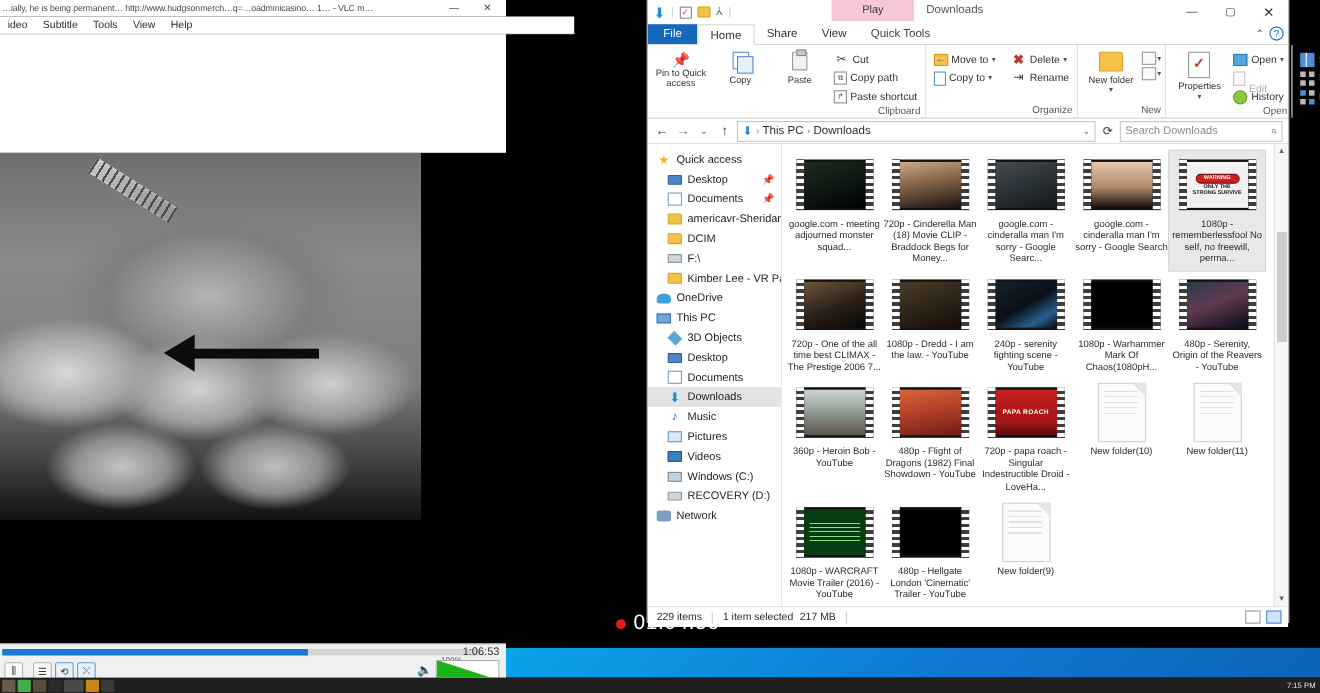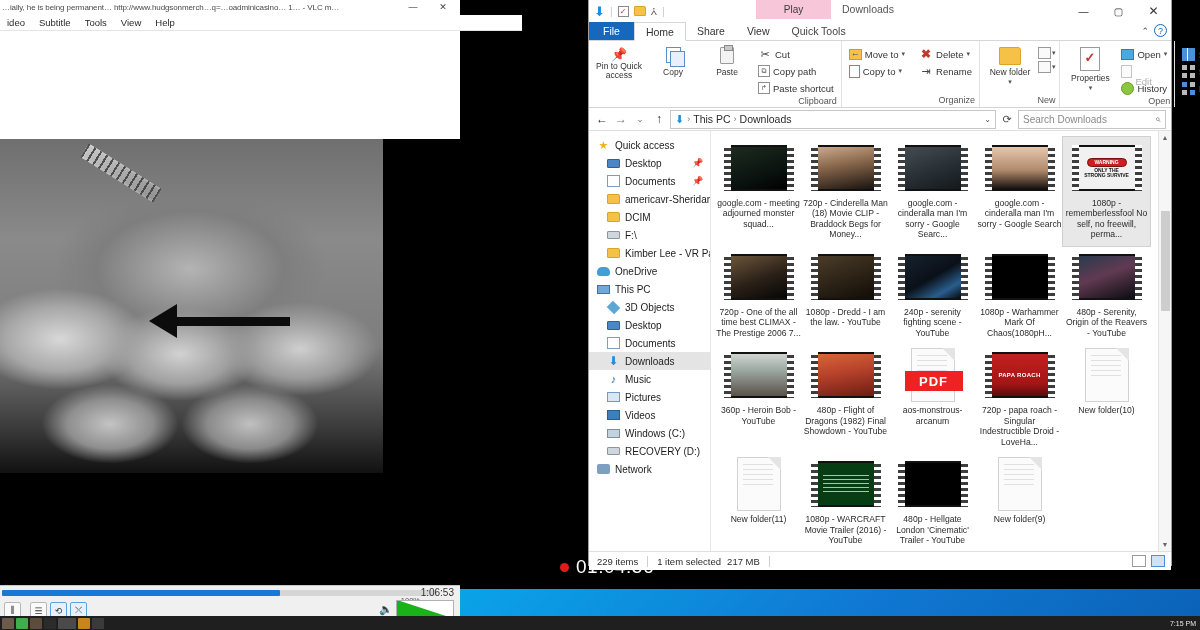--- a/index.html
+++ b/index.html
@@ -826,29 +826,20 @@
                 <div class="film">
                   <div class="film-inner">
                     <div class="t-drag"></div>
                   </div>
                 </div>
               </div>
               <div class="caption">480p - Flight of Dragons (1982) Final Showdown - YouTube</div>
             </div>
             <div class="tile">
               <div class="thumb-wrap">
-                <div class="doc">
-                  <div class="doc-lines"></div>
-                  <div class="pdf-badge">PDF</div>
-                </div>
-              </div>
-              <div class="caption">aos-monstrous-arcanum</div>
-            </div>
-            <div class="tile">
-              <div class="thumb-wrap">
                 <div class="film">
                   <div class="film-inner">
                     <div class="t-papa">
                       <div class="papa-t">PAPA ROACH</div>
                     </div>
                   </div>
                 </div>
               </div>
               <div class="caption">720p - papa roach - Singular Indestructible Droid - LoveHa...</div>
             </div>

